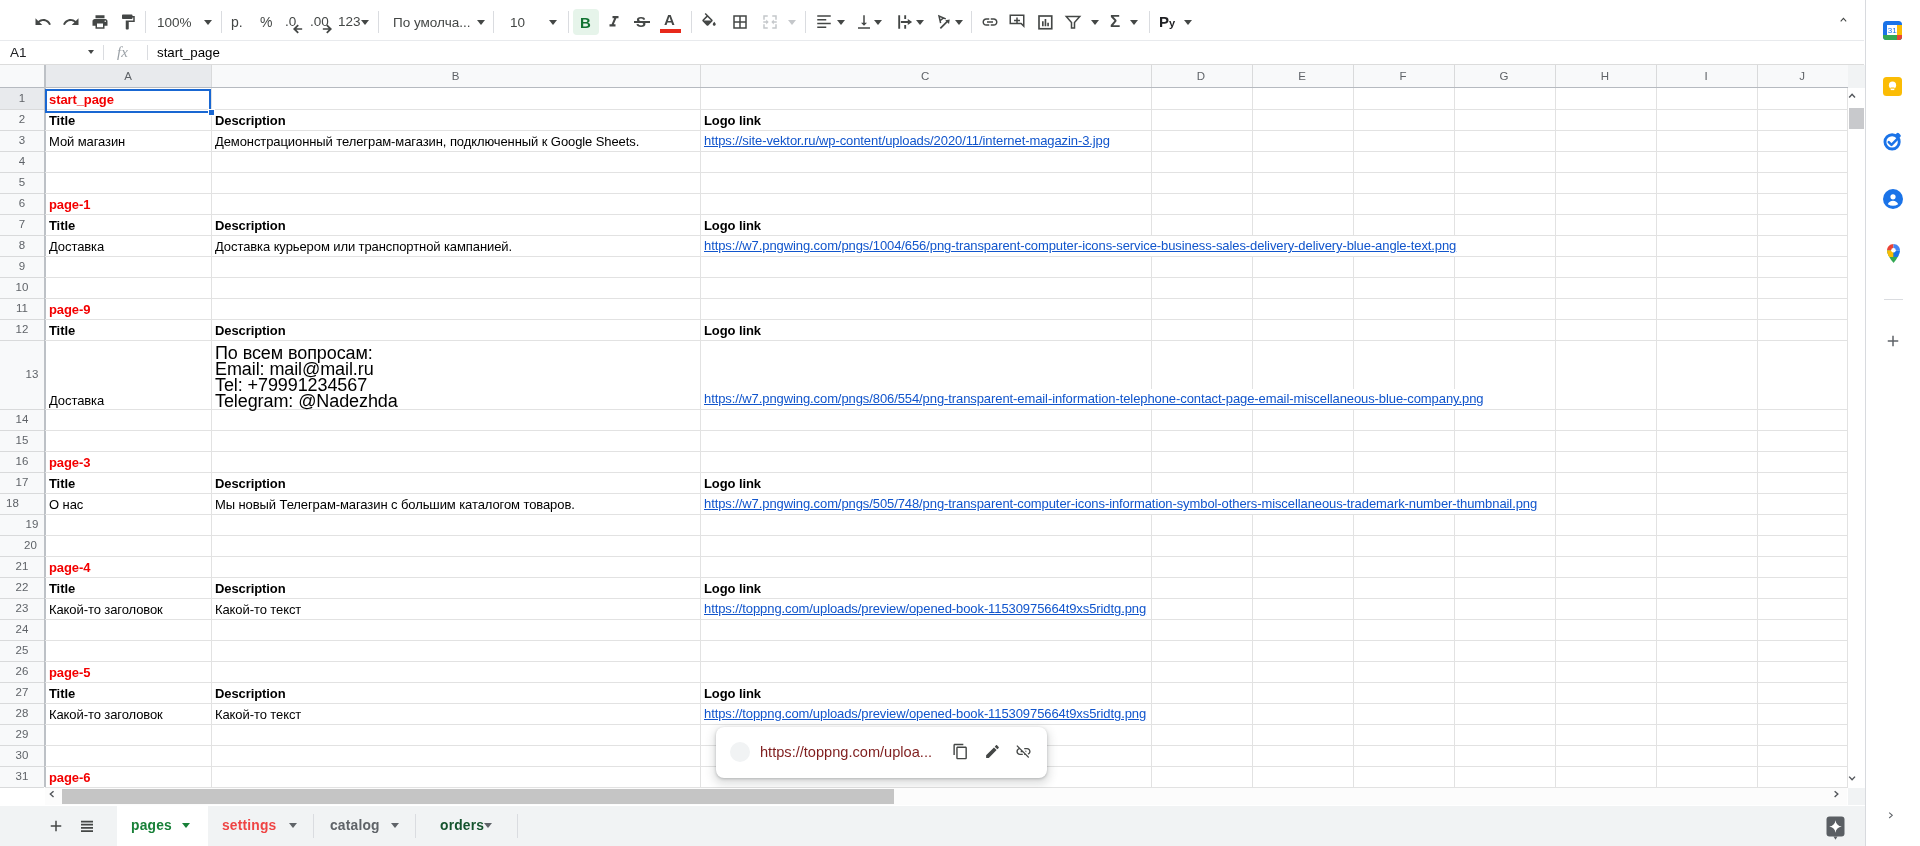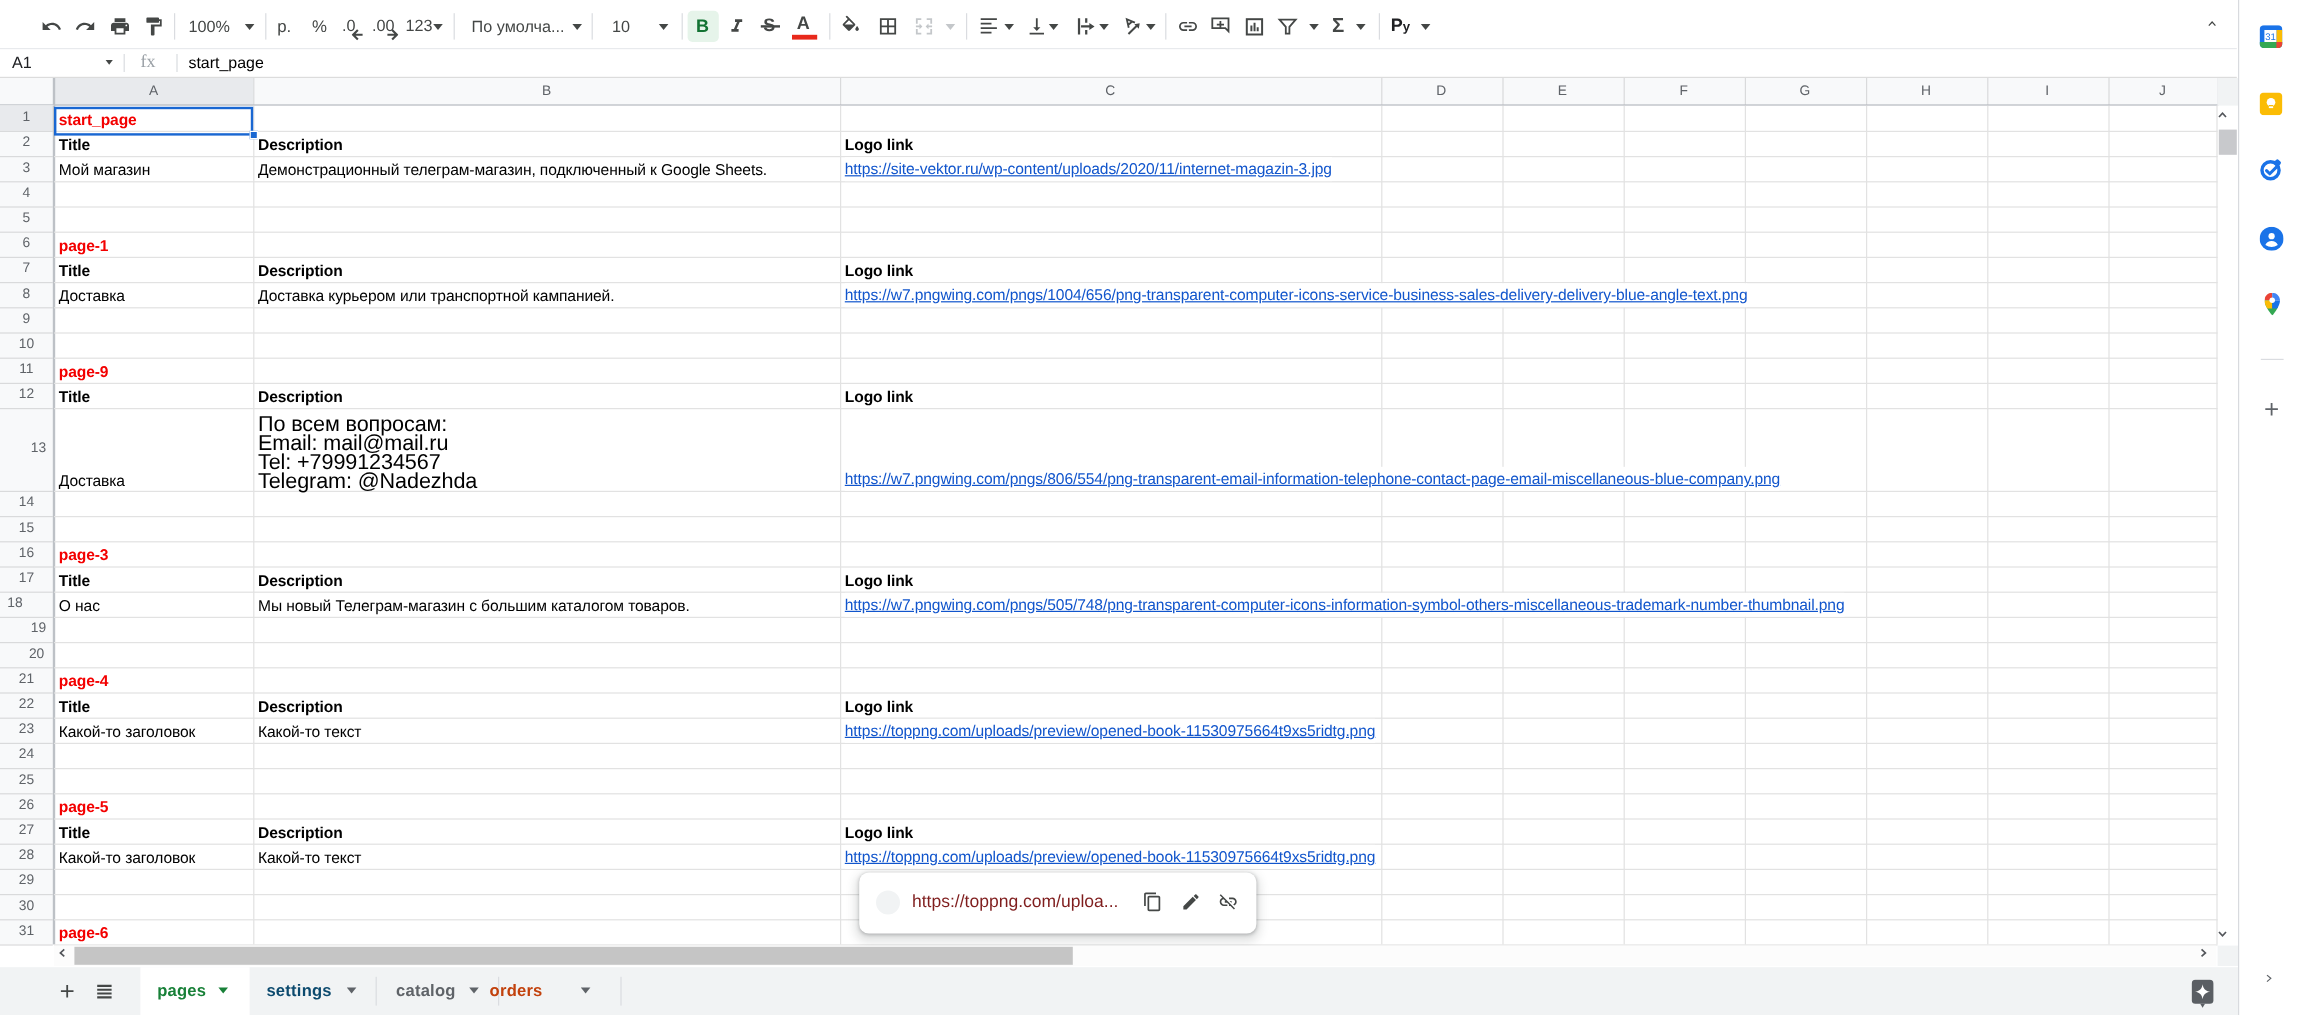--- a/index.html
+++ b/index.html
@@ -116,21 +116,21 @@
 <div class="vd" style="left:1149px;top:11px;height:22px"></div>
 <div class="ab" style="left:1159px;top:13px;font-size:15px;font-weight:bold;color:#202124">P<span style="font-size:11px">у</span></div>
 <div class="caret" style="left:1184px;top:20px"></div>
 <svg class="ic" style="left:1838px;top:17px" width="15" height="11" viewBox="0 0 24 24">
     <path fill="none" stroke="#444746" stroke-width="2.3" d="M1.5 9.5L7.5 3l6 6.5"></path>
   </svg>
 <div class="ab" style="left:0;top:40px;width:1864px;height:1px;background:#e8eaed"></div>
 <div class="ab" style="left:10px;top:45px;font-size:13.5px;color:#202124">A1</div>
 <div class="caret" style="left:88px;top:50px;border-left-width:3.5px;border-right-width:3.5px;border-top-width:4.5px"></div>
 <div class="vd" style="left:103px;top:45px;height:15px"></div>
-<div class="ab" style="left:117px;top:44px;font-size:15px;color:#9aa0a6;font-family:'Liberation Serif',serif;">fx</div>
+<div class="ab" style="left:117px;top:44px;font-size:15px;color:#9aa0a6;font-family:'Liberation Serif',serif;font-style:italic">fx</div>
 <div class="vd" style="left:147px;top:45px;height:15px"></div>
 <div class="ab" style="left:157px;top:45px;font-size:13.3px;color:#000">start_page</div>
 <div class="ab" style="left:0;top:64px;width:1864px;height:1px;background:#dcdcdc"></div>
 <div class="ab" style="left:0;top:65px;width:1847.5px;height:23px;background:#f8f9fa"></div>
 <div class="ab" style="left:45px;top:65px;width:166px;height:23px;background:#e8eaed"></div>
 <div class="hl" style="left:45px;top:65px;width:166px">A</div>
 <div class="ab" style="left:211px;top:65px;width:1px;height:23px;background:#d9dadb"></div>
 <div class="hl" style="left:211px;top:65px;width:489px">B</div>
 <div class="ab" style="left:700px;top:65px;width:1px;height:23px;background:#d9dadb"></div>
 <div class="hl" style="left:700px;top:65px;width:450.5px">C</div>
@@ -328,27 +328,27 @@
 <div class="ab" style="left:0;top:806px;width:1864.5px;height:40px;background:#f1f3f4"></div>
 <svg class="ic" style="left:47px;top:817px" width="18" height="18" viewBox="0 0 24 24">
     <path fill="#444746" d="M11 5h2v6h6v2h-6v6h-2v-6H5v-2h6z"></path>
   </svg>
 <svg class="ic" style="left:79px;top:818px" width="16" height="16" viewBox="0 0 24 24">
     <path fill="#444746" d="M3 4h18v2.6H3zm0 4.8h18v2.6H3zm0 4.8h18v2.6H3zm0 4.8h18v2.6H3z"></path>
   </svg>
 <div class="ab" style="left:116.5px;top:806px;width:91px;height:40px;background:#fff"></div>
 <div class="ab" style="left:131px;top:818px;font-size:13.8px;font-weight:bold;color:#188038;letter-spacing:.2px">pages</div>
 <div class="caret" style="left:182px;top:823px;border-top-color:#188038;border-left-width:4.5px;border-right-width:4.5px;border-top-width:5.5px"></div>
-<div class="ab" style="left:222px;top:818px;font-size:13.8px;font-weight:bold;color:#0c4a6e;letter-spacing:.2px">settings</div>
+<div class="ab" style="left:222px;top:818px;font-size:13.8px;font-weight:bold;color:#ef4444;letter-spacing:.2px">settings</div>
 <div class="caret" style="left:289px;top:823px;border-top-color:#5f6368;border-left-width:4.5px;border-right-width:4.5px;border-top-width:5.5px"></div>
 <div class="ab" style="left:313px;top:814px;width:1px;height:24px;background:#dadce0"></div>
 <div class="ab" style="left:330px;top:818px;font-size:13.8px;font-weight:bold;color:#5f6368;letter-spacing:.2px">catalog</div>
 <div class="caret" style="left:391px;top:823px;border-top-color:#5f6368;border-left-width:4.5px;border-right-width:4.5px;border-top-width:5.5px"></div>
 <div class="ab" style="left:415px;top:814px;width:1px;height:24px;background:#dadce0"></div>
-<div class="ab" style="left:408px;top:818px;font-size:13.8px;font-weight:bold;color:#c2410c;letter-spacing:.2px">orders</div>
+<div class="ab" style="left:440px;top:818px;font-size:13.8px;font-weight:bold;color:#14532d;letter-spacing:.2px">orders</div>
 <div class="caret" style="left:484px;top:823px;border-top-color:#5f6368;border-left-width:4.5px;border-right-width:4.5px;border-top-width:5.5px"></div>
 <div class="ab" style="left:517px;top:814px;width:1px;height:24px;background:#dadce0"></div>
 <svg class="ic" style="left:1826px;top:816px" width="19" height="24" viewBox="0 0 19 24">
 <rect x="0.5" y="0.5" width="18" height="20" rx="3" fill="#5a5e63"></rect>
 <path d="M7.5 20.5h4l-2 3.2z" fill="#5a5e63"></path>
 <path d="M9.5 4.2c.45 3.7 2.6 5.85 6.3 6.3-3.7.45-5.85 2.6-6.3 6.3-.45-3.7-2.6-5.85-6.3-6.3 3.7-.45 5.85-2.6 6.3-6.3z" fill="#fff"></path>
   </svg>
 <div class="ab" style="left:1847.5px;top:65px;width:17px;height:23px;background:#f1f3f4"></div>
 <svg class="ic" style="left:1848px;top:92px" width="14" height="14" viewBox="0 0 24 24">
     <path fill="none" stroke="#53565b" stroke-width="2.4" d="M2 9.5L7 4l5 5.5"></path>

